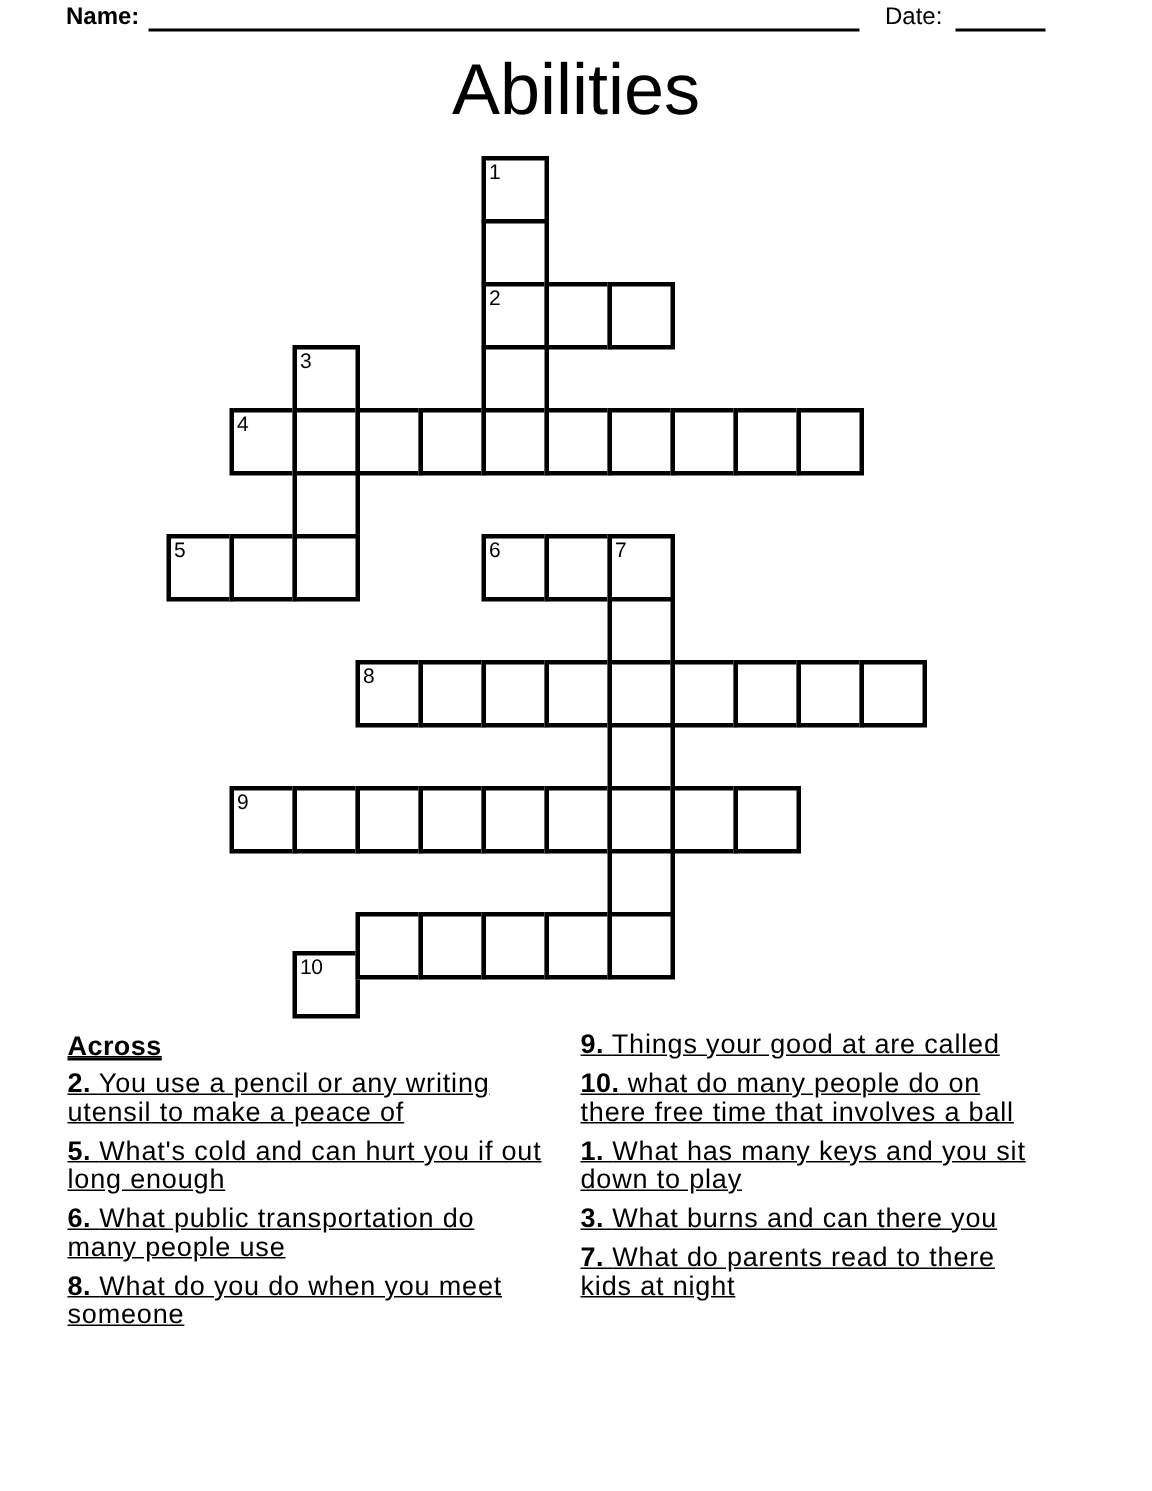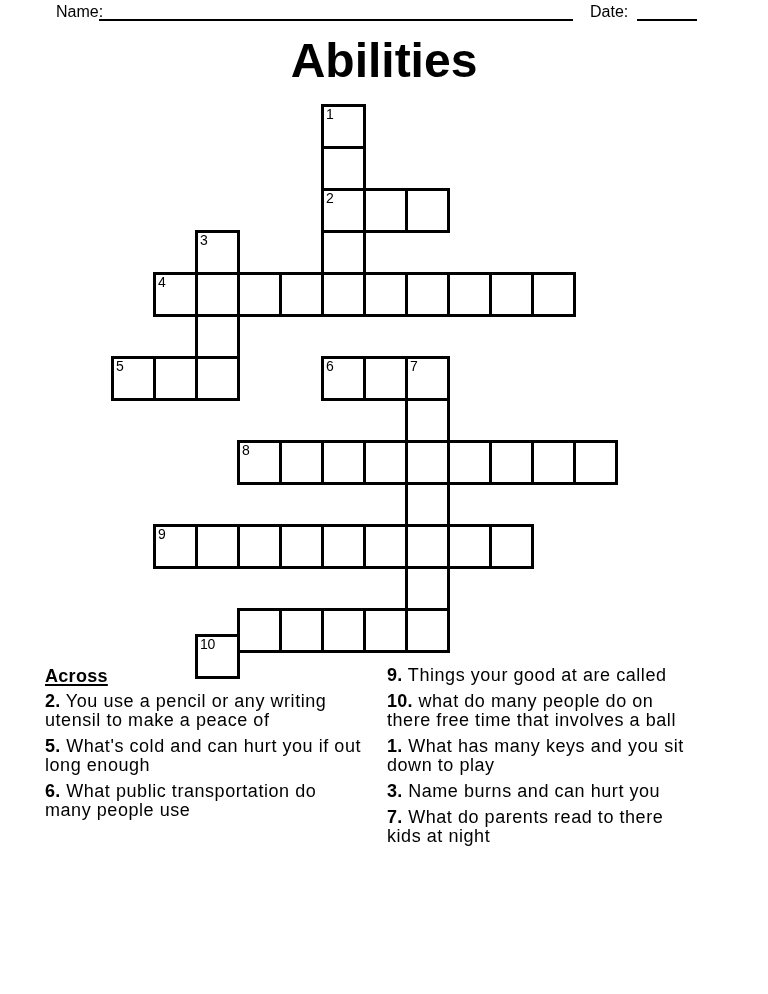--- a/index.html
+++ b/index.html
@@ -8,34 +8,34 @@
     width: 768px;
     height: 994px;
     background: #ffffff;
     font-family: "Liberation Sans", sans-serif;
     color: #000;
     overflow: hidden;
   }
 
   
   .hdr-label { position: absolute; font-size: 16px; line-height: 16px; top: 4px; }
-  .name-label { left: 56px; }
+  .name-label { left: 44px; font-weight: bold; }
   .date-label { left: 590px; text-align: center; }
   .fill-line { position: absolute; top: 0; height: 19px; border-bottom: 2px solid #000; }
   .name-line { left: 99px; width: 474px; }
   .date-line { left: 637px; width: 60px; }
 
   
   .title {
     position: absolute;
     left: 0; right: 0; top: 33px;
     margin: 0;
     text-align: center;
     font-size: 48px;
-    font-weight: 700;
+    font-weight: 400;
     letter-spacing: 0px;
   }
 
   
   .grid { position: absolute; left: 111px; top: 104px; width: 507px; height: 549px; }
   .cell {
     position: absolute;
     width: 45px; height: 45px;
     box-sizing: border-box;
     border: 3px solid #000;
@@ -43,21 +43,21 @@
   }
   .cellnum {
     position: absolute;
     top: 0px; left: 2px;
     font-size: 14px;
     line-height: 15px;
     letter-spacing: -0.3px;
   }
 
   
-  .clue-col { position: absolute; top: 666px; }
+  .clue-col { position: absolute; top: 687px; text-decoration: underline; }
   .clues-left { left: 45px; width: 318px; }
   .clues-right { left: 387px; width: 312px; }
   .clue-heading {
     margin: 0 0 5px 0;
     font-size: 18px;
     font-weight: bold;
     line-height: 21px;
     text-decoration: underline;
     text-decoration-thickness: 2px;
     text-underline-offset: 2px;
@@ -155,23 +155,24 @@
       <div class="cell" style="left: 210px; top: 504px;"></div>
       <div class="cell" style="left: 252px; top: 504px;"></div>
       <div class="cell" style="left: 294px; top: 504px;"></div>
     </div>
 
   <div class="clue-col clues-left">
     <p class="clue-heading">Across</p>
     <p class="clue"><b>2.</b> <span>You use a pencil or any writing utensil to make a peace of</span></p>
     <p class="clue"><b>5.</b> <span>What's cold and can hurt you if out long enough</span></p>
     <p class="clue"><b>6.</b> <span>What public transportation do many people use</span></p>
+    <p class="clue"><b>8.</b> <span>What do you do when you meet someone</span></p>
   </div>
 
   <div class="clue-col clues-right">
     <p class="clue"><b>9.</b> <span>Things your good at are called</span></p>
     <p class="clue"><b>10.</b> <span>what do many people do on there free time that involves a ball</span></p>
     <p class="clue"><b>1.</b> <span>What has many keys and you sit down to play</span></p>
-    <p class="clue"><b>3.</b> <span>Name burns and can hurt you</span></p>
+    <p class="clue"><b>3.</b> <span>What burns and can there you</span></p>
     <p class="clue"><b>7.</b> <span>What do parents read to there kids at night</span></p>
   </div>
 
 </div>
 
 </body></html>

